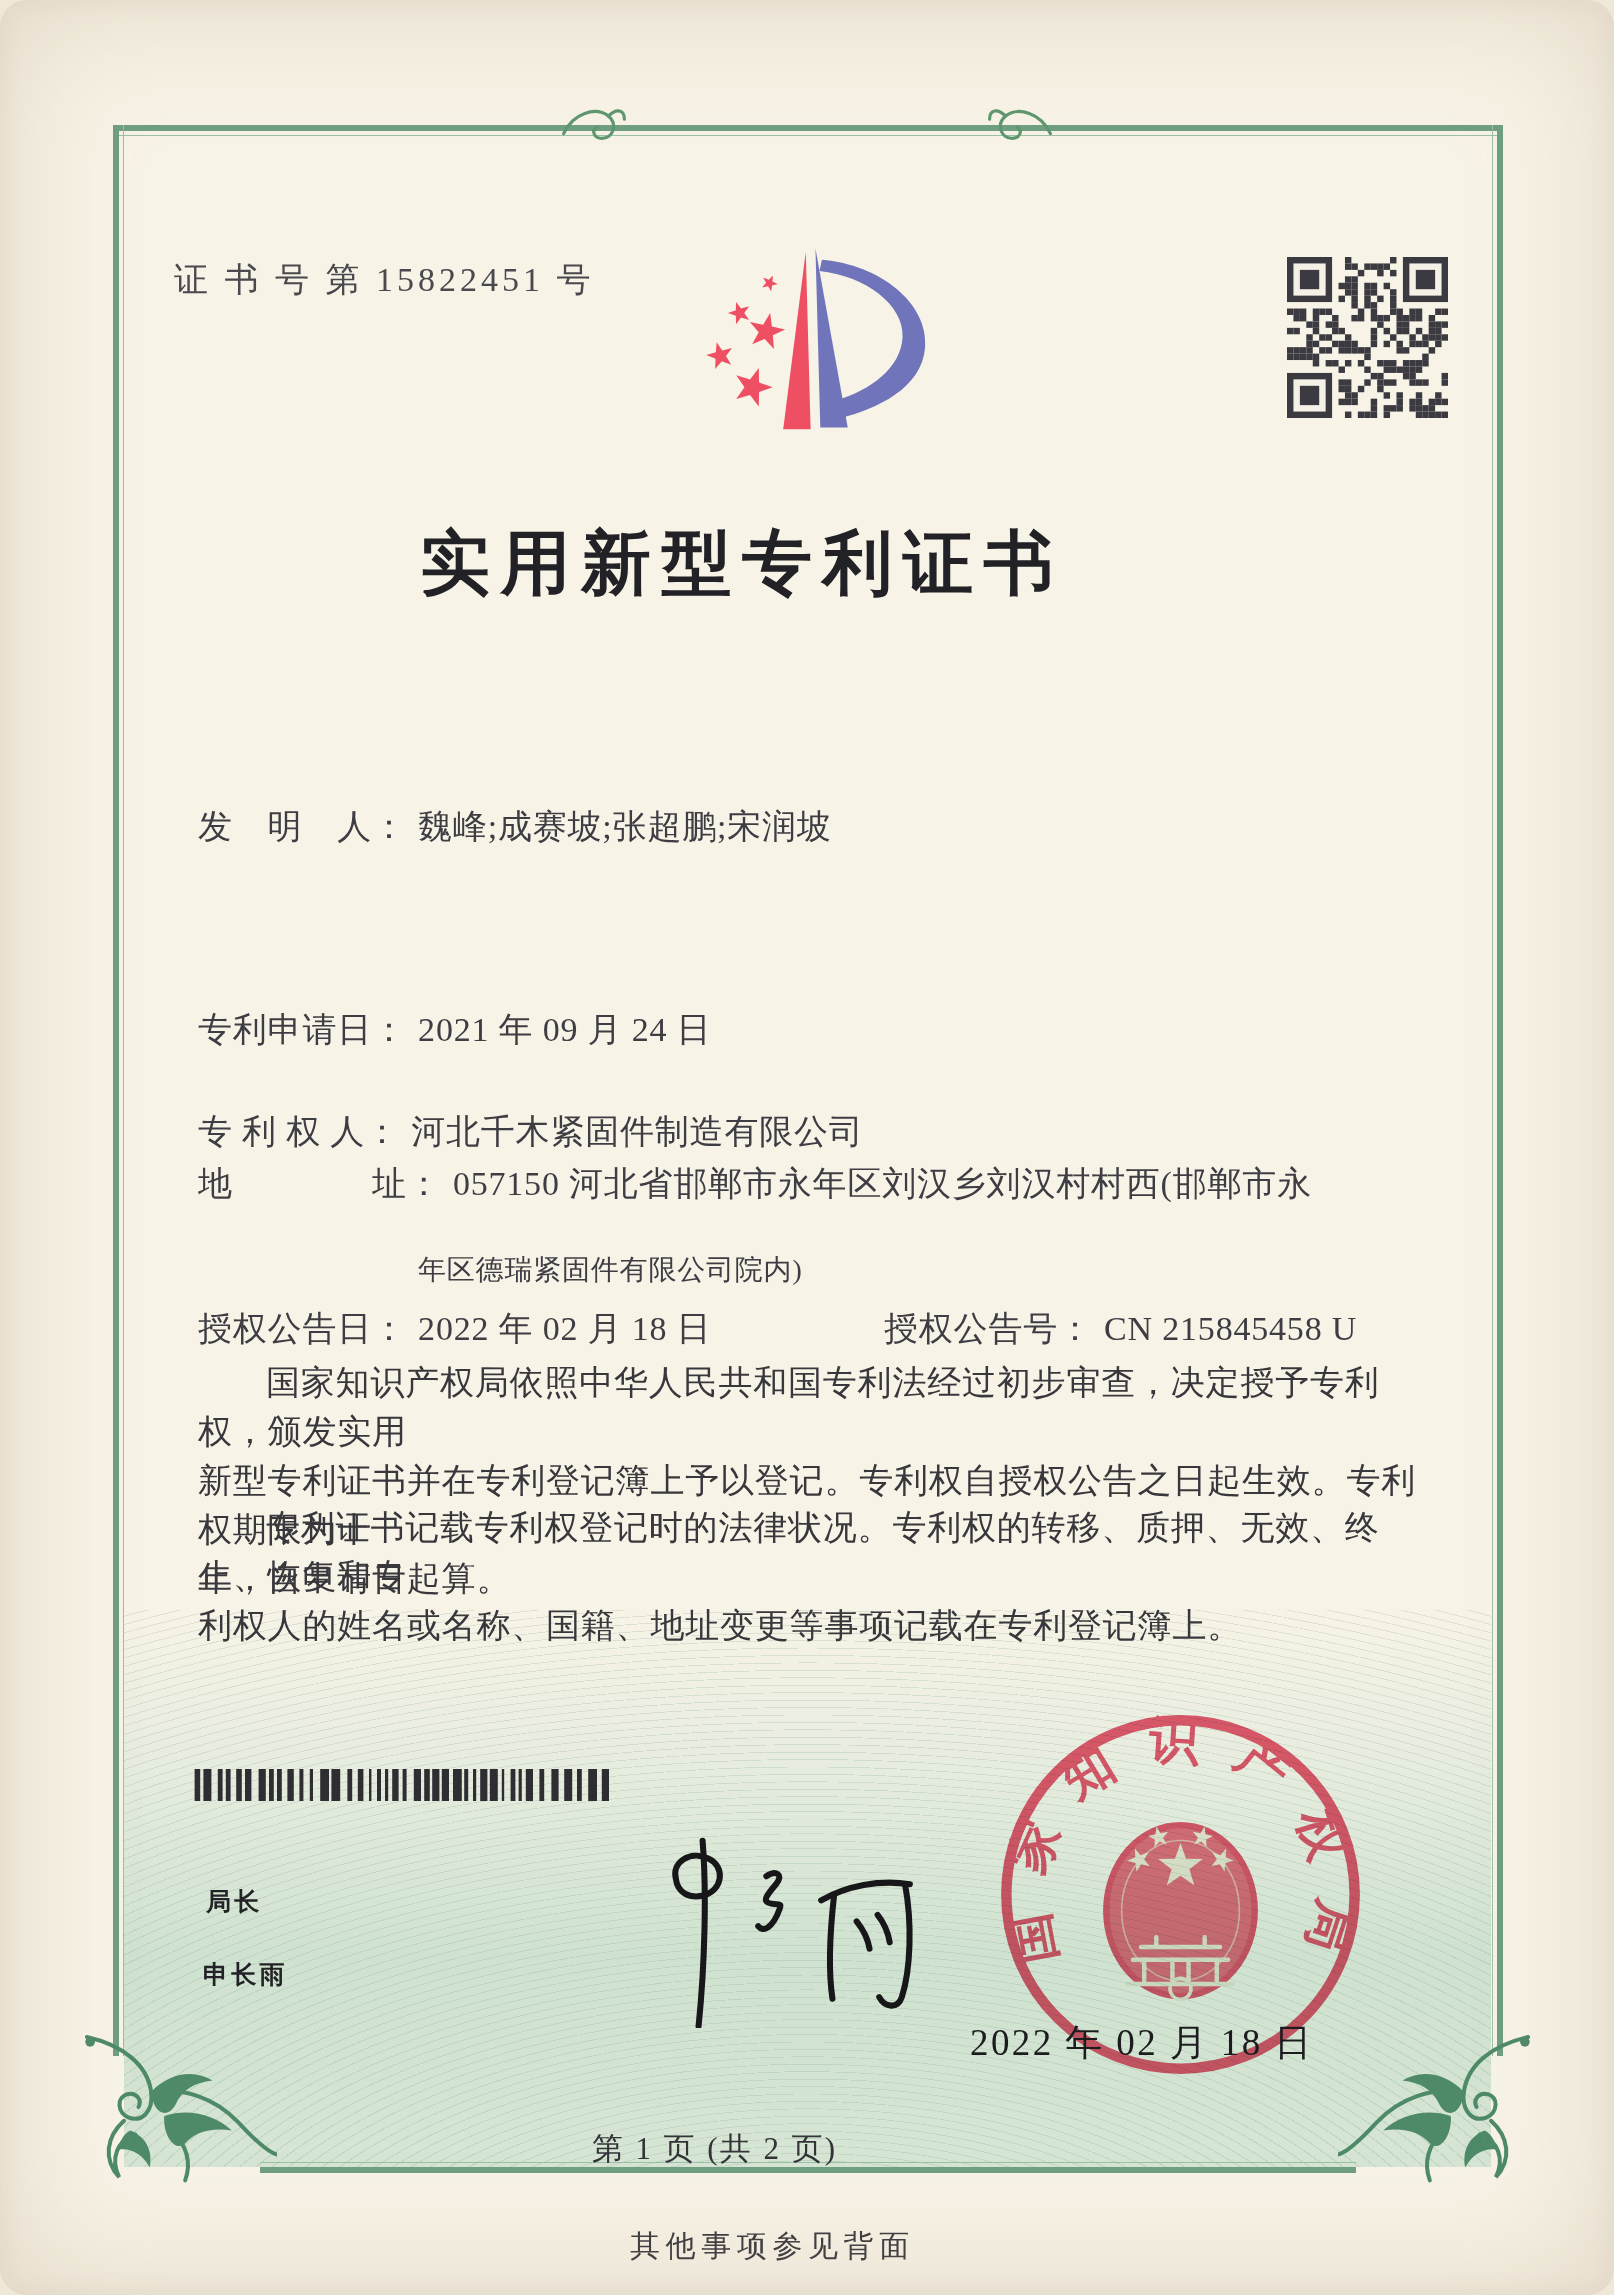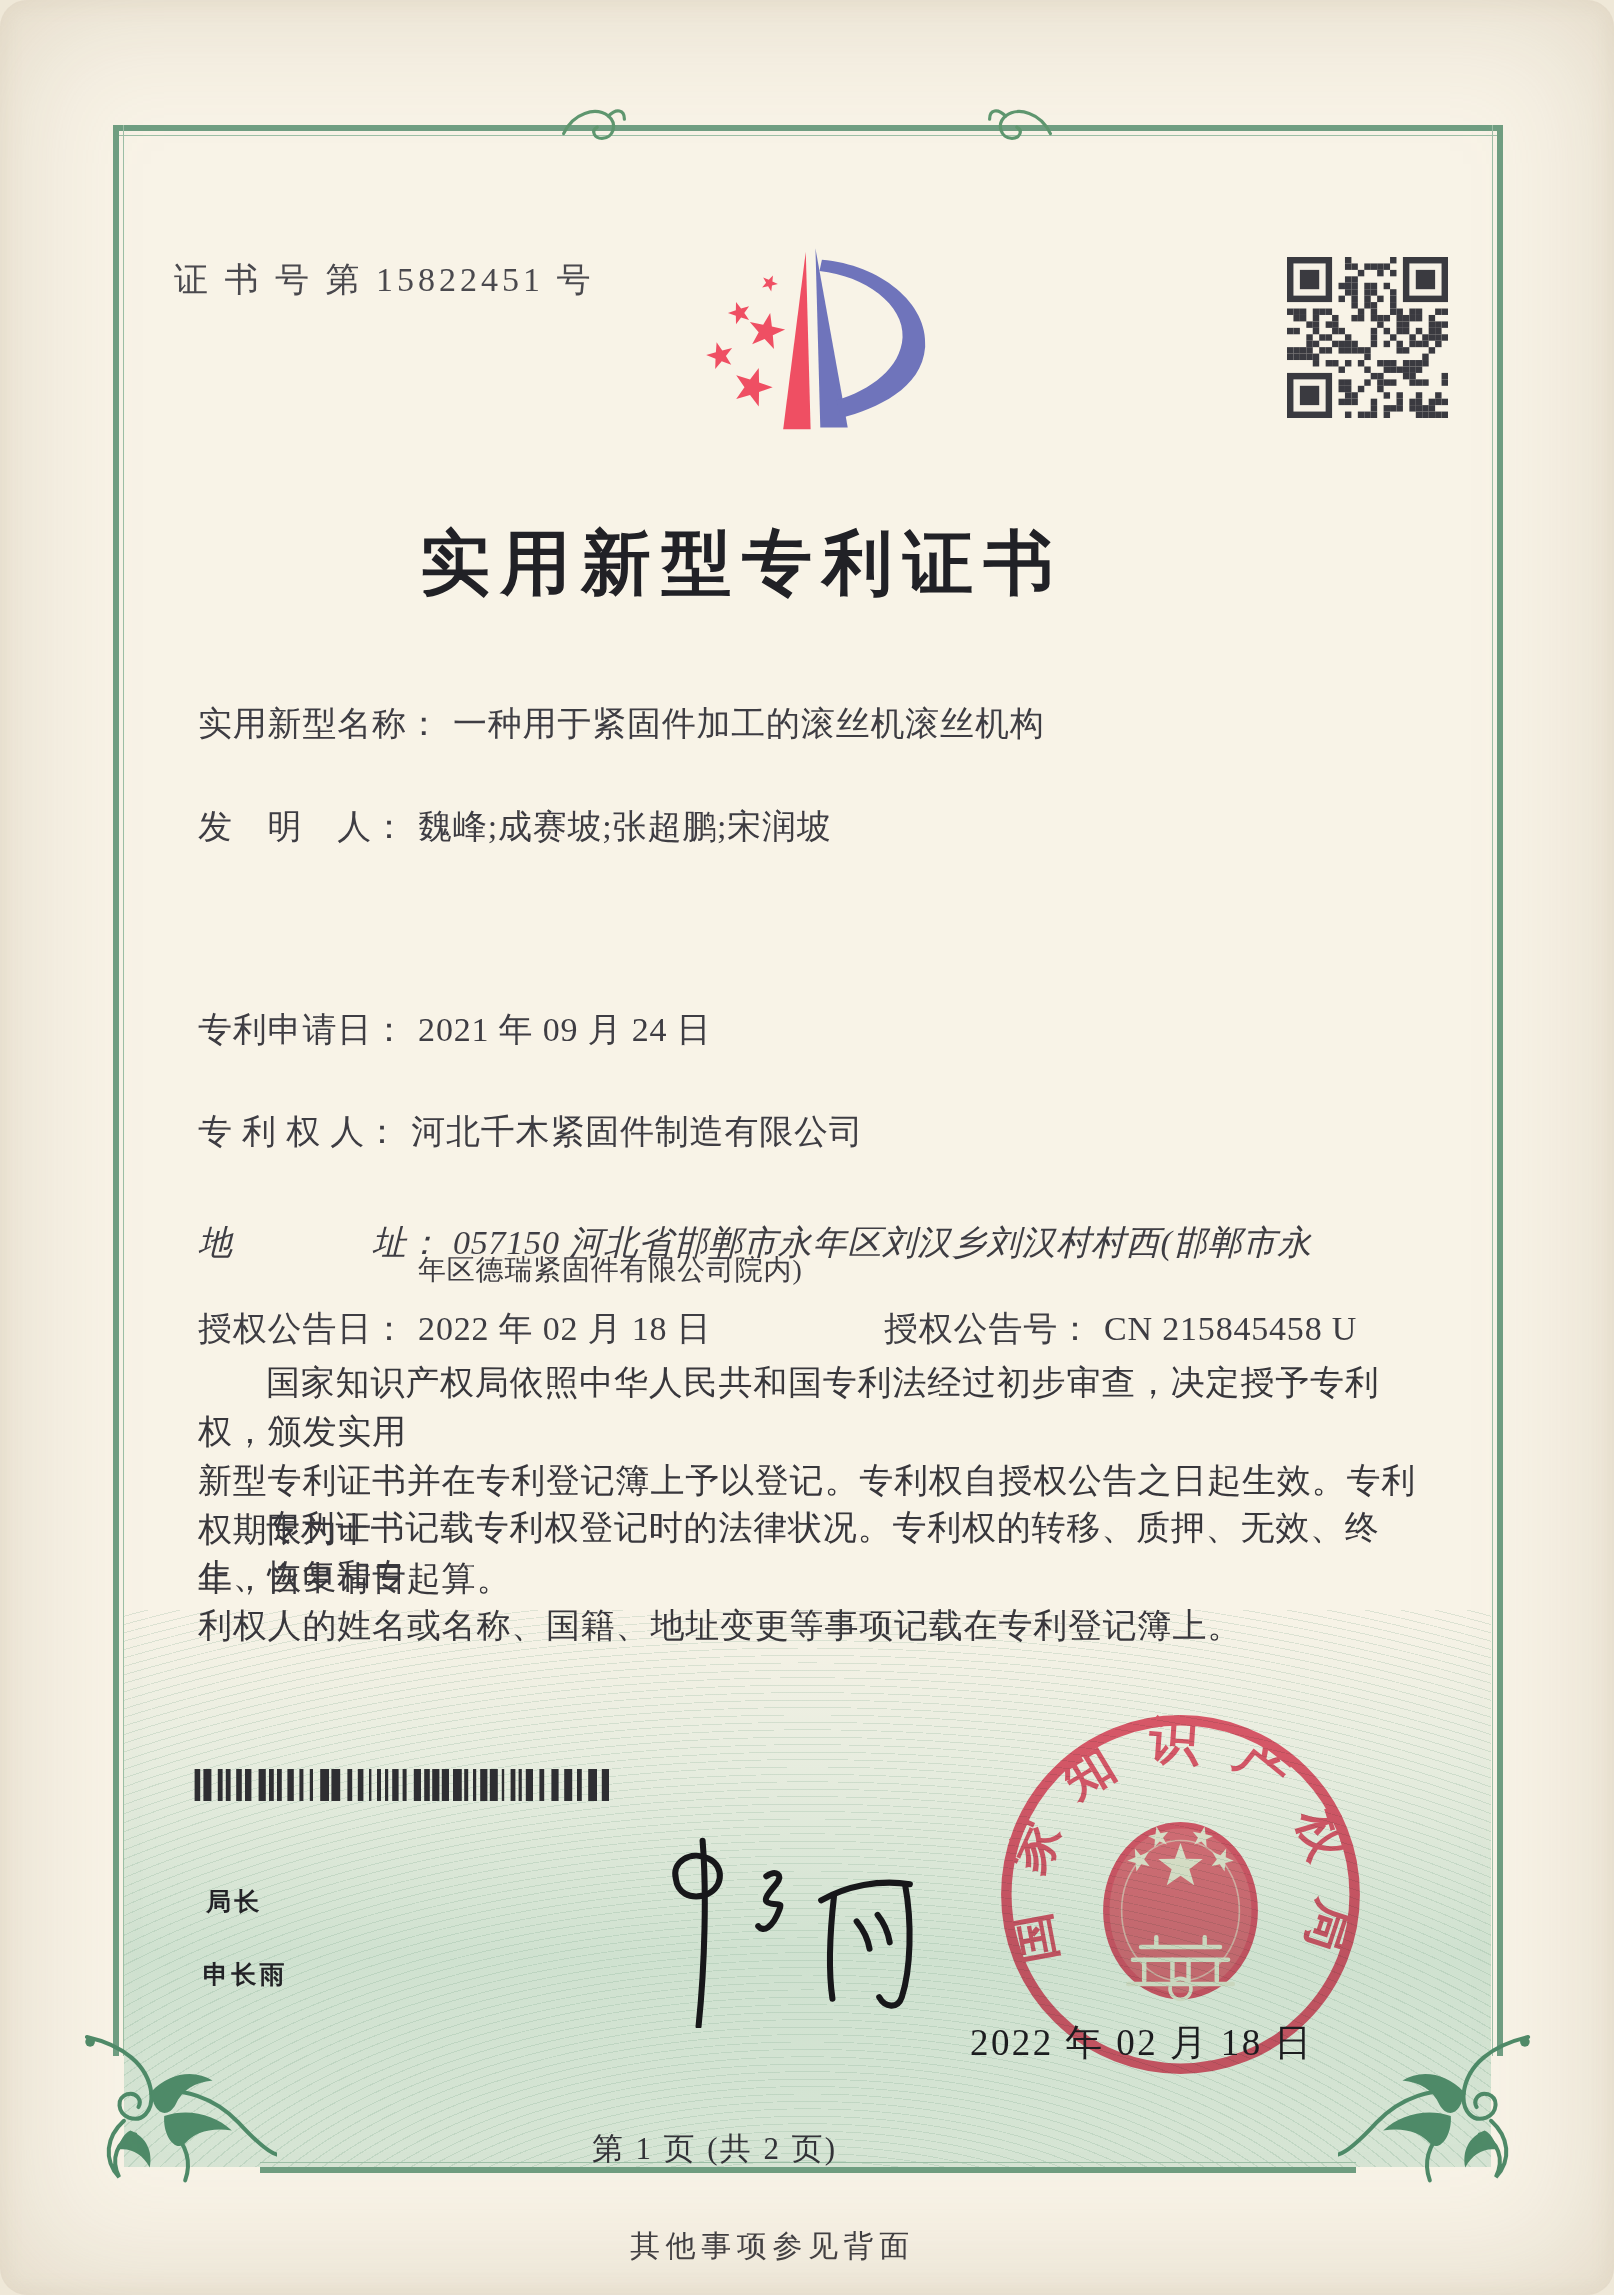--- a/index.html
+++ b/index.html
@@ -319,33 +319,30 @@
       <rect x="120" y="192" width="8" height="8" fill="#3a3a40"></rect>
       <rect x="160" y="192" width="8" height="8" fill="#3a3a40"></rect>
       <rect x="168" y="192" width="8" height="8" fill="#3a3a40"></rect>
       <rect x="176" y="192" width="8" height="8" fill="#3a3a40"></rect>
       <rect x="184" y="192" width="8" height="8" fill="#3a3a40"></rect>
       <rect x="192" y="192" width="8" height="8" fill="#3a3a40"></rect>
     </svg>
 
   <div class="abs title">实用新型专利证书</div>
 
-  <div class="abs row" style="top:701px;">
-    <span>实用新型名称：</span><span class="val">一种用于紧固件加工的滚丝机滚丝机构</span>
-  </div>
   <div class="abs row" style="top:804px;">
     <span>发　明　人：</span><span class="val">魏峰;成赛坡;张超鹏;宋润坡</span>
   </div>
   <div class="abs row" style="top:1007px;">
     <span>专利申请日：</span><span class="val">2021 年 09 月 24 日</span>
   </div>
   <div class="abs row" style="top:1109px;">
     <span>专 利 权 人：</span><span class="val">河北千木紧固件制造有限公司</span>
   </div>
-  <div class="abs row" style="top:1220px;font-style:italic;">
+  <div class="abs row" style="top:1161px;">
     <span>地　　　　址：</span><span class="val">057150 河北省邯郸市永年区刘汉乡刘汉村村西(邯郸市永</span>
   </div>
   <div class="abs addr2" style="top:1251px;">年区德瑞紧固件有限公司院内)</div>
   <div class="abs row" style="top:1306px;">
     <span>授权公告日：</span><span class="val">2022 年 02 月 18 日</span>
   </div>
   <div class="abs row" style="left:884px;top:1306px;">
     <span>授权公告号：</span><span class="val">CN 215845458 U</span>
   </div>
 

